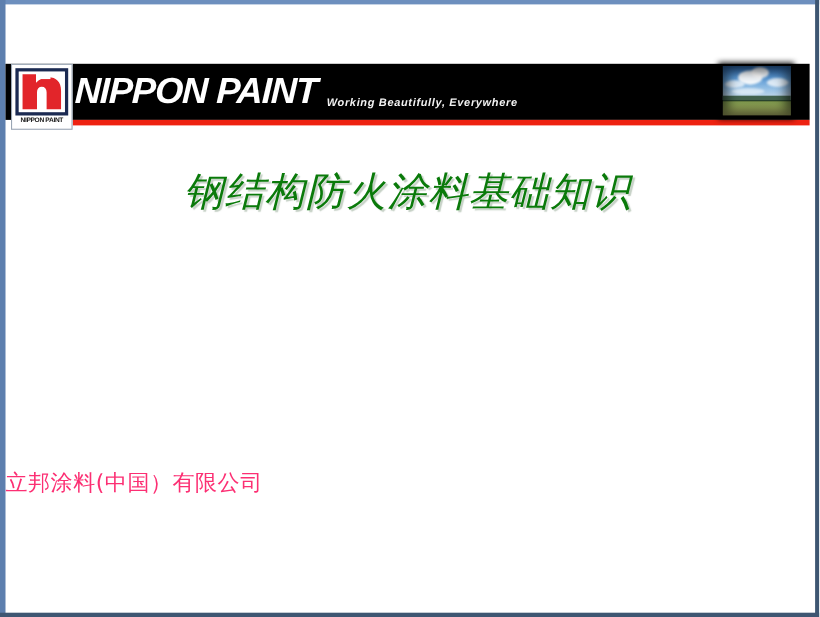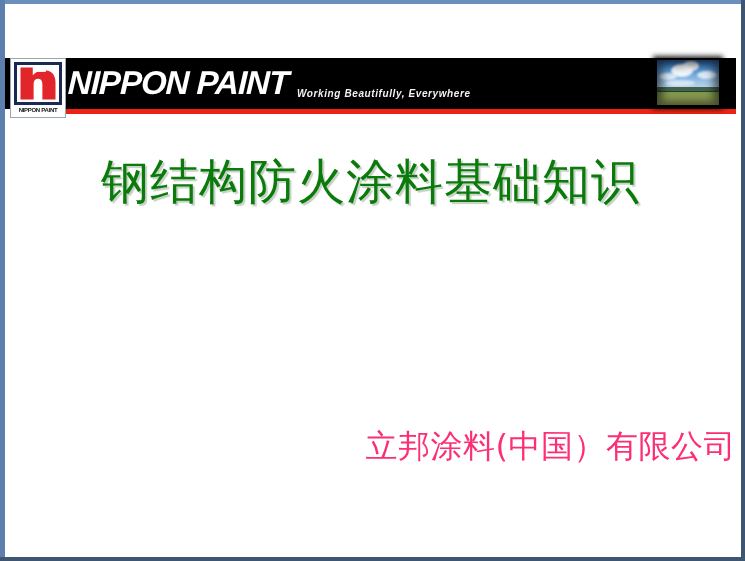--- a/index.html
+++ b/index.html
@@ -178,37 +178,38 @@
   }
 
   
   #slide-title {
     position: absolute;
     left: 5px;
     top: 150px;
     width: 731px;
     text-align: center;
     font-family: "DejaVu Sans", sans-serif;
-    font-size: 48px;
+    font-size: 36px;
     font-weight: normal;
     color: #0a7a0a;
     letter-spacing: 1px;
     text-shadow: 2px 2px 1px rgba(150,170,150,0.55);
     white-space: nowrap;
+    font-style: italic;
   }
 
   
   #company-line {
     position: absolute;
     left: 5px;
     top: 425px;
     width: 731px;
-    text-align: right;
+    text-align: left;
     font-family: "DejaVu Sans", sans-serif;
-    font-size: 32px;
+    font-size: 20px;
     font-weight: normal;
     color: #fc2f73;
     letter-spacing: 0.5px;
     white-space: nowrap;
   }
 </style>
 </head>
 <body>
 
 <div id="slide-root">

